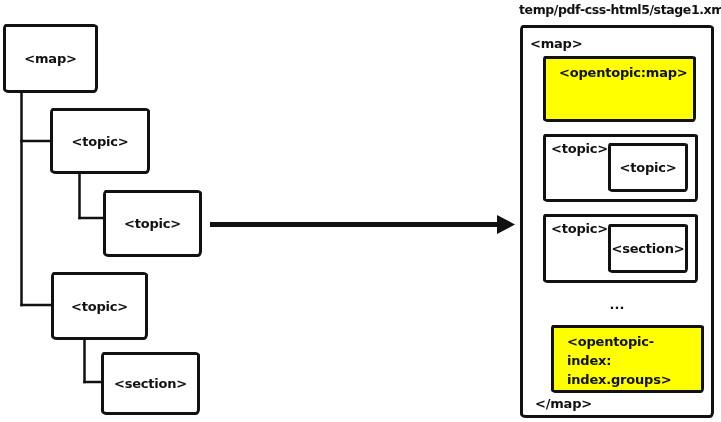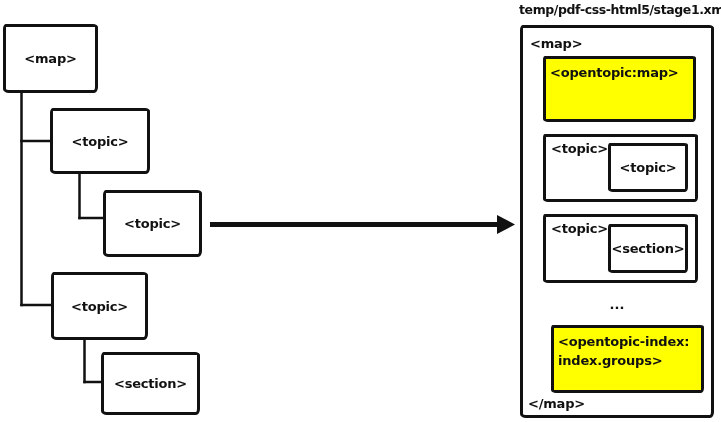--- a/index.html
+++ b/index.html
@@ -17,27 +17,27 @@
   .panel-title{
     position:absolute;left:519px;top:2px;width:202px;text-align:center;
     font-weight:bold;font-size:12.5px;letter-spacing:-0.4px;white-space:nowrap;
   }
   .panel{
     position:absolute;box-sizing:border-box;left:520px;top:25px;width:194px;height:393px;
     border:3px solid #111;background:#fff;border-radius:3px 5px 4px 6px / 5px 3px 6px 4px;
   }
   .tag{position:absolute;font-weight:bold;font-size:13px;letter-spacing:-0.2px;}
   .tag.open{left:7px;top:8px;}
-  .tag.close{left:5px;top:368px;}
+  .tag.close{left:12px;top:368px;}
   .block{
     position:absolute;box-sizing:border-box;border:3px solid #111;
     font-weight:bold;font-size:13px;letter-spacing:-0.2px;
     border-radius:2px 4px 3px 5px / 4px 2px 5px 3px;
   }
-  .block.yellow{background:#ffff00;padding:5px 4px;line-height:1.45;}
+  .block.yellow{background:#ffff00;padding:5px 13px;line-height:1.45;}
   .block.white{background:#fff;}
   .blk-label{position:absolute;left:5px;top:4px;}
   .inner{
     position:absolute;box-sizing:border-box;border:3px solid #111;background:#fff;
     display:flex;align-items:center;justify-content:center;
     font-weight:bold;font-size:13px;letter-spacing:-0.2px;
     border-radius:2px 4px 3px 5px / 4px 2px 5px 3px;
   }
   .ellipsis{position:absolute;left:0;top:269px;width:100%;text-align:center;
     font-weight:bold;font-size:13px;}

